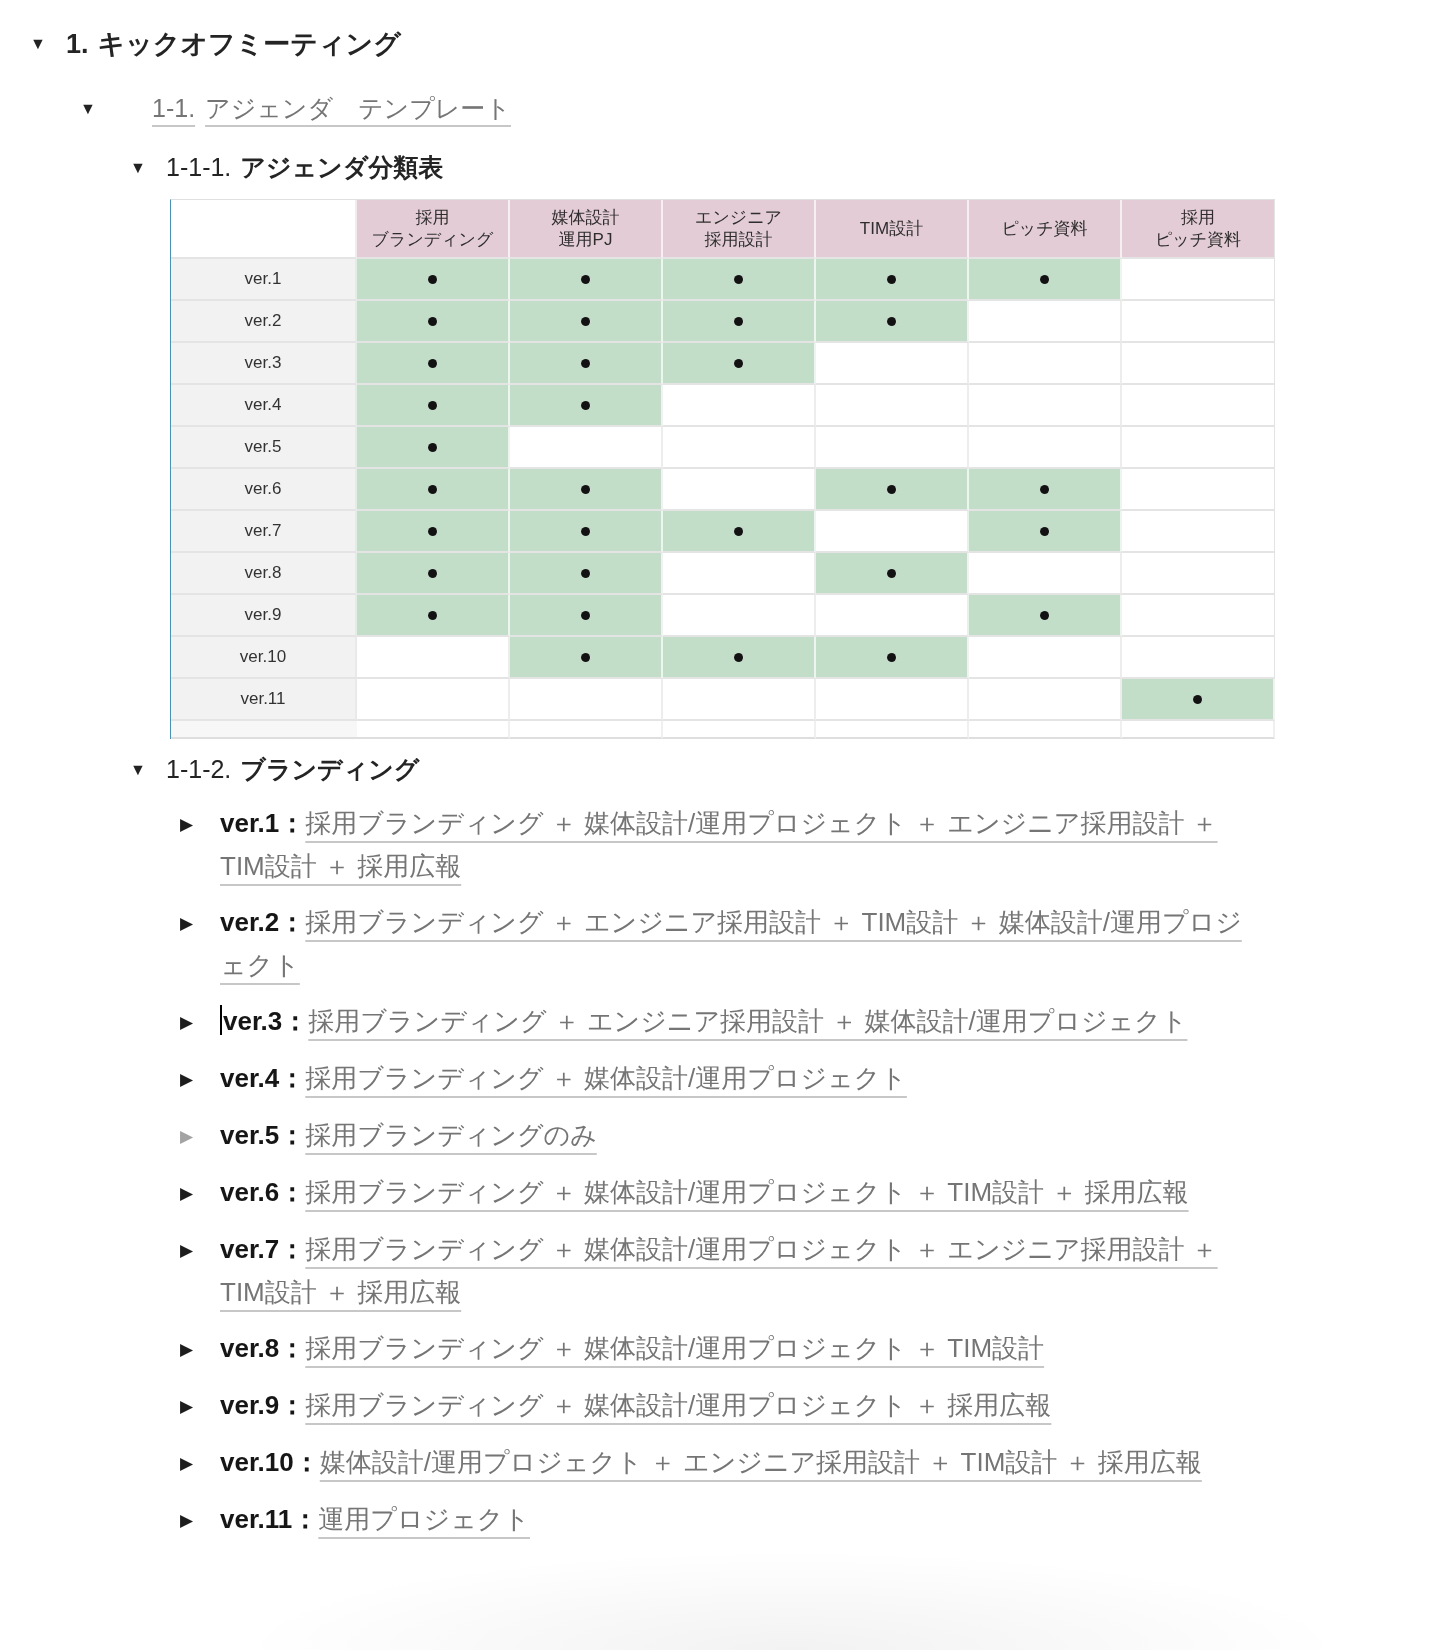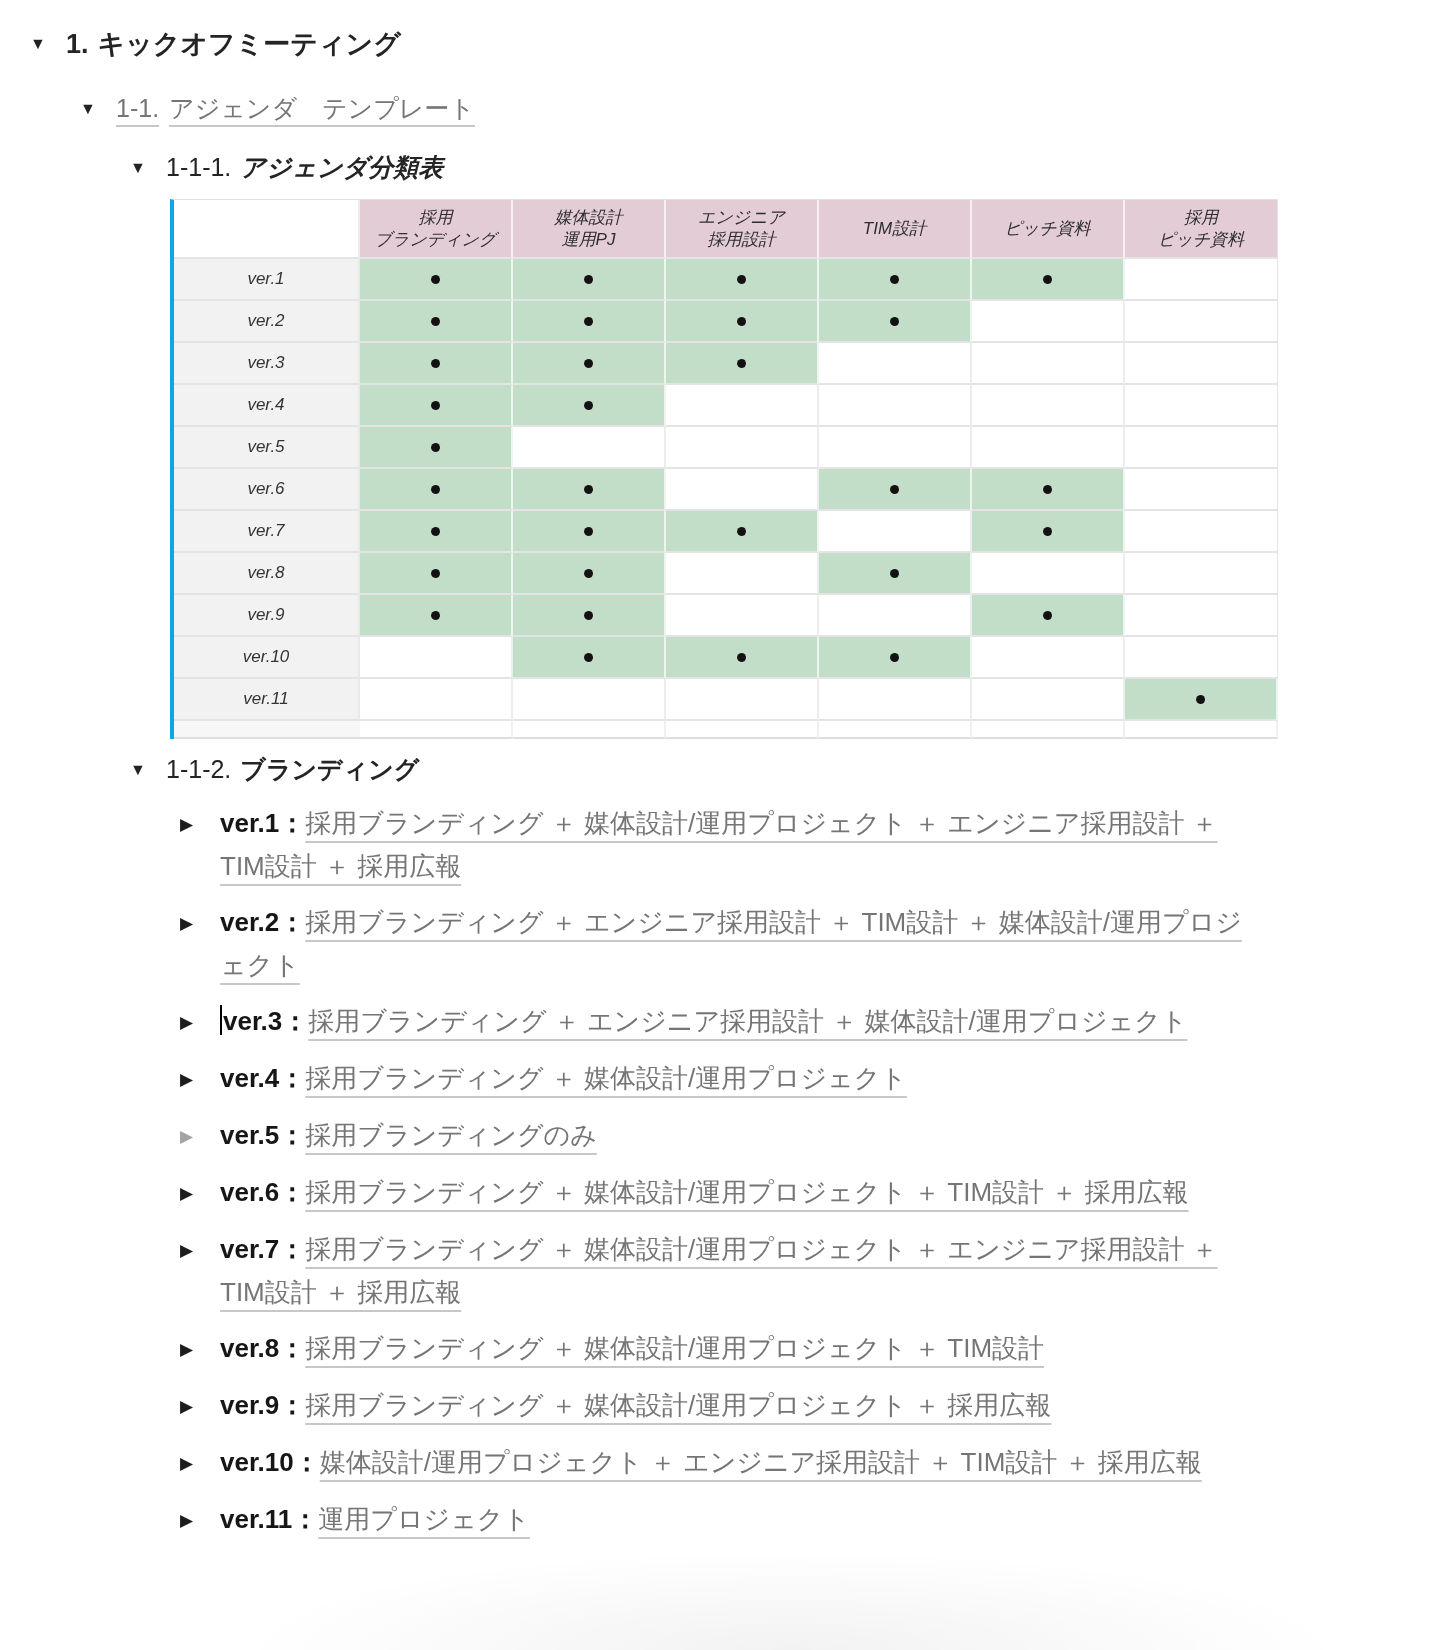--- a/index.html
+++ b/index.html
@@ -22,30 +22,30 @@
   .hrow{display:flex;align-items:center;}
   .tri{flex:none;color:#222;}
   .hrow .tri{font-size:16px;width:36px;}
 
   .h1row{margin:26px 0 0 30px;font-size:27px;font-weight:700;}
   .h1row .prefix{margin-right:9px;}
 
   .h2row{margin:30px 0 0 80px;font-size:25px;}
   .h2link{color:var(--link-gray);text-decoration:underline;
           text-decoration-color:var(--underline-gray);
-          text-decoration-thickness:1.5px;text-underline-offset:8px;cursor:pointer;}
+          text-decoration-thickness:1.5px;text-underline-offset:8px;cursor:pointer;margin-left:36px;}
   .h2link .prefix{margin-right:10px;}
 
   .h3row{margin:26px 0 0 130px;font-size:25px;}
   .h3row .prefix{margin-right:9px;font-weight:400;}
-  .h3row .btitle{font-weight:700;font-style:italic;}
+  .h3row .btitle{font-weight:700;}
 
   .tablewrap{margin:15px 0 0 170px;}
   table{border-collapse:separate;border-spacing:0;table-layout:fixed;
-        border-top:1px solid #e0e0e0;border-left:4px solid #0ea5e9;font-style:italic;}
+        border-top:1px solid #e0e0e0;border-left:1px solid #0ea5e9;}
   th,td{padding:0;margin:0;}
   th.colh{
     background:var(--header-pink);height:57px;font-weight:400;font-size:17px;
     line-height:22px;text-align:center;vertical-align:middle;color:#2d2d2d;
     border-right:2px solid rgba(255,255,255,0.7);border-bottom:2px solid var(--grid-line);
   }
   th.corner{background:#fff;border-right:2px solid #ededed;border-bottom:2px solid var(--grid-line);}
   th.rowlabel{
     background:var(--label-gray);height:40px;font-weight:400;font-size:17px;color:#333;
     text-align:center;vertical-align:middle;

